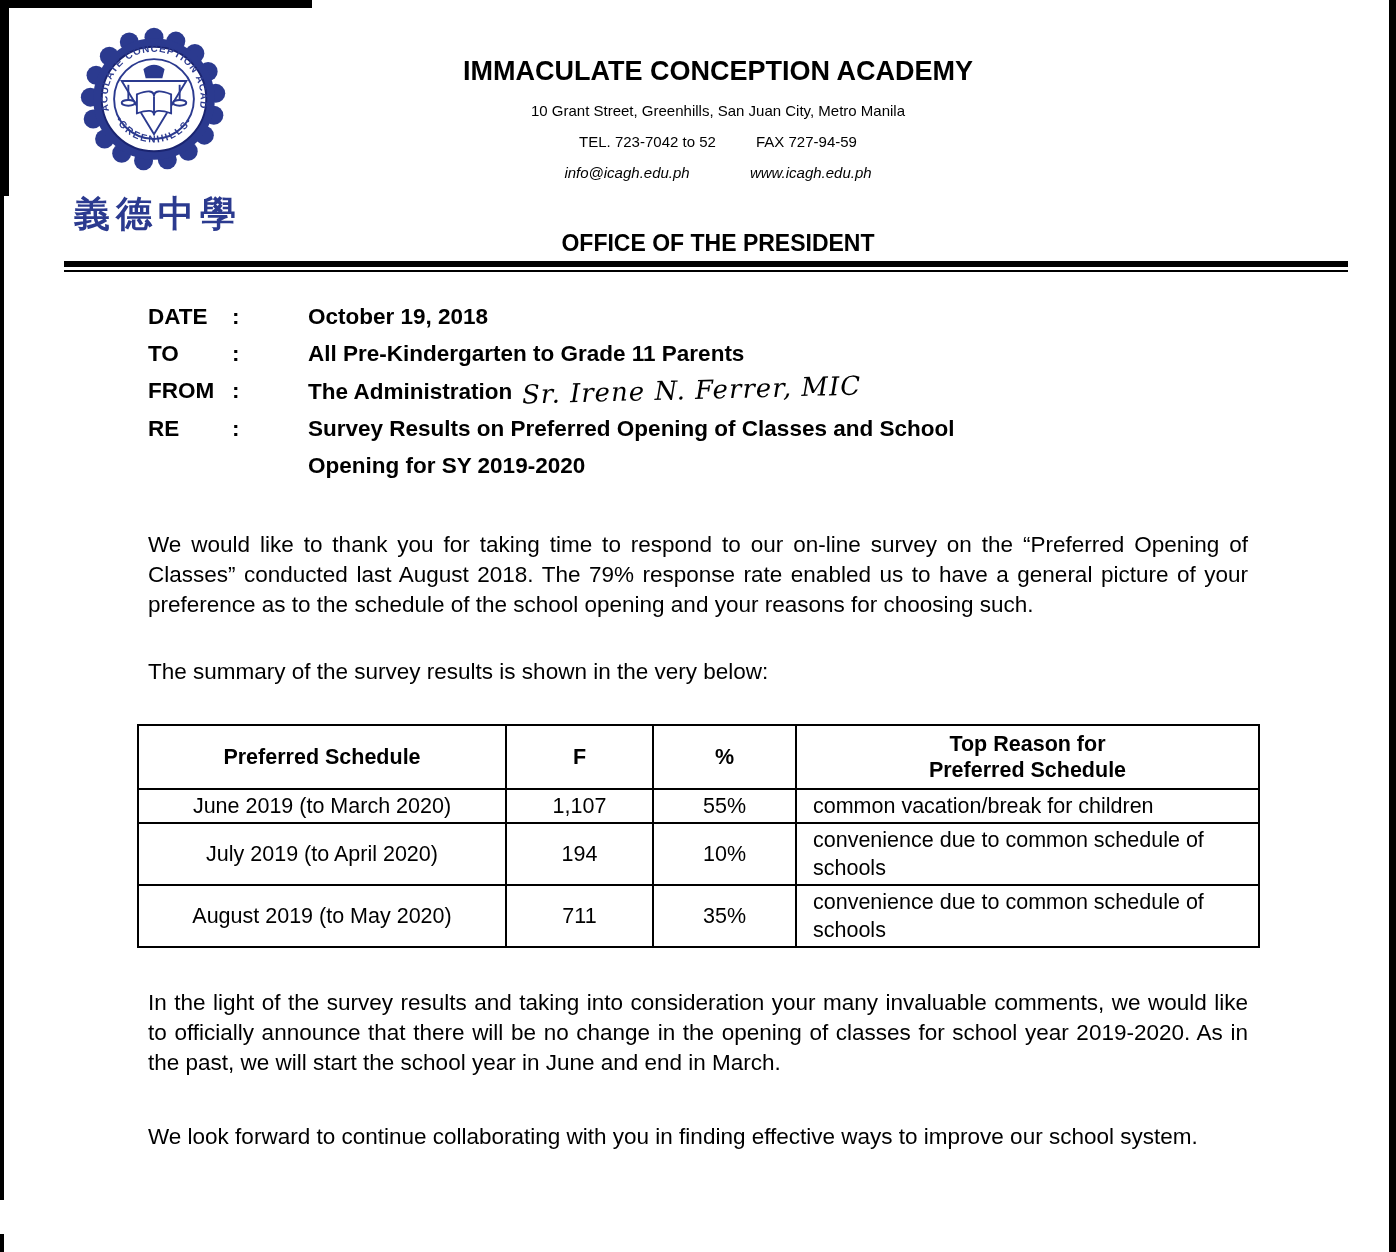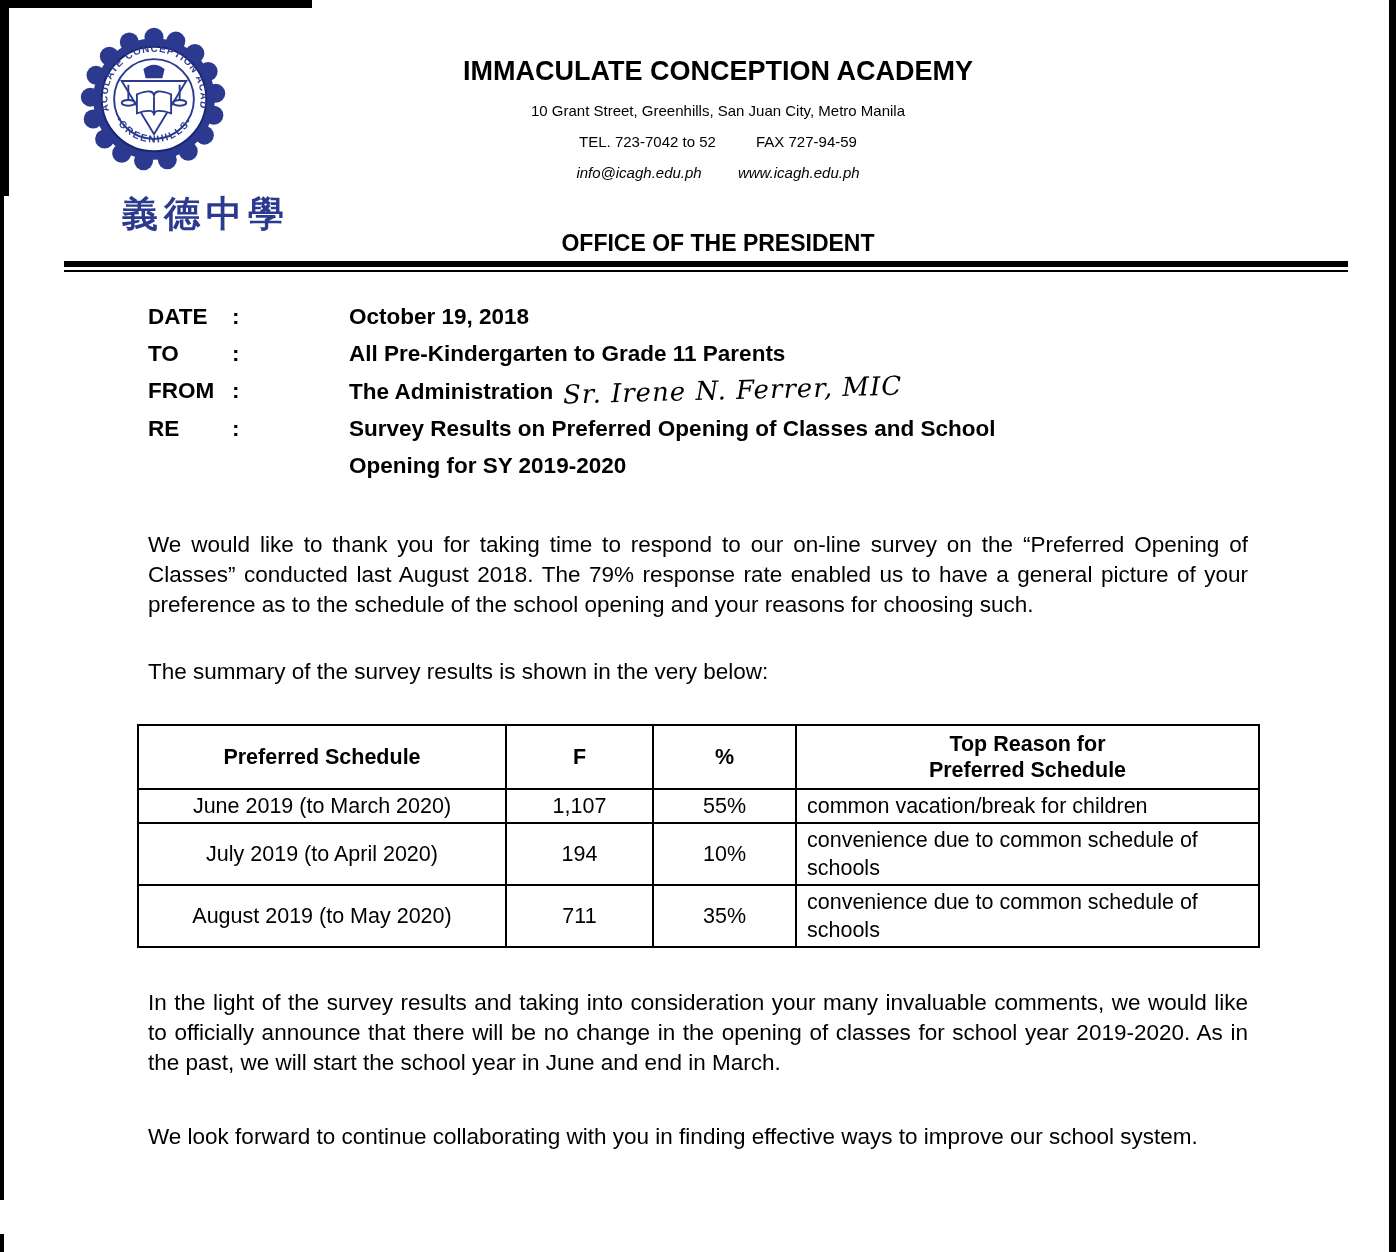--- a/index.html
+++ b/index.html
@@ -21,46 +21,46 @@
   .edge-left-c { top:1234px; left:0; width:4px; height:18px; }
   .edge-top    { top:0; left:0; width:312px; height:8px; }
 
   
   .letterhead { position:relative; padding-top:50px; }
   .logo-block { position:absolute; left:74px; top:20px; width:160px; text-align:center; }
   .chinese-name {
     margin-top:6px;
     font-family:"DejaVu Sans", sans-serif;
     font-size:36px; font-weight:bold;
-    color:#2b3a8f; letter-spacing:6px; white-space:nowrap;margin-left:48px;
+    color:#2b3a8f; letter-spacing:6px; white-space:nowrap;
   }
   .letterhead-text { text-align:center; padding-left:80px; padding-right:40px; }
   .school-name { font-size:27px; font-weight:bold; margin:6px 0 8px 0; letter-spacing:0; }
   .lh-line { font-size:15px; line-height:31px; }
   .lh-tel span { margin:9px 18px; }
   .lh-web { font-style:italic; }
-  .lh-web span { margin:0 16px; }
+  .lh-web span { margin:0 28px; }
 
   .office-title {
     text-align:center; font-weight:bold; font-size:23px;
     margin-top:42px; padding-left:40px;
   }
   .double-rule {
     margin:4px 48px 0 64px;
     border-top:6px solid #000;
     border-bottom:2px solid #000;
     height:11px;
   }
 
   
   .memo-fields { margin:26px 0 0 148px; font-weight:bold; font-size:22.5px; }
   .memo-row { display:flex; align-items:flex-start; line-height:37px; }
   .memo-label { width:84px; flex:0 0 84px; }
   .memo-colon { width:14px; flex:0 0 14px; }
-  .memo-value { margin-left:103px; max-width:770px; }
+  .memo-value { margin-left:62px; max-width:770px; }
   .memo-value.pre { white-space:pre-line; }
   .signature {
     font-family:"DejaVu Serif", serif;
     font-style:italic; font-weight:normal;
     font-size:26px; letter-spacing:1px;
     display:inline-block; transform:rotate(-1.5deg);
     margin-left:10px;
   }
 
   
@@ -82,21 +82,21 @@
     width:1121px;
     table-layout:fixed;
   }
   table.survey th, table.survey td {
     border:2px solid #000;
     font-size:21.5px;
     padding:2px 8px;
   }
   table.survey th { font-weight:bold; text-align:center; line-height:26px; padding:5px 8px; white-space:pre-line; }
   table.survey td { text-align:center; line-height:28px; }
-  table.survey td.reason { text-align:left; padding-left:10px; }
+  table.survey td.reason { text-align:left; padding-left:16px; }
   .col-sched { width:368px; } .col-f { width:147px; } .col-pct { width:143px; } .col-reason { width:463px; }
 
   
   .seal-ring-text { font-family:"Liberation Sans", sans-serif; font-weight:bold; fill:#2b3a8f; }
 </style>
 </head>
 <body>
 
 <div class="page">
 

